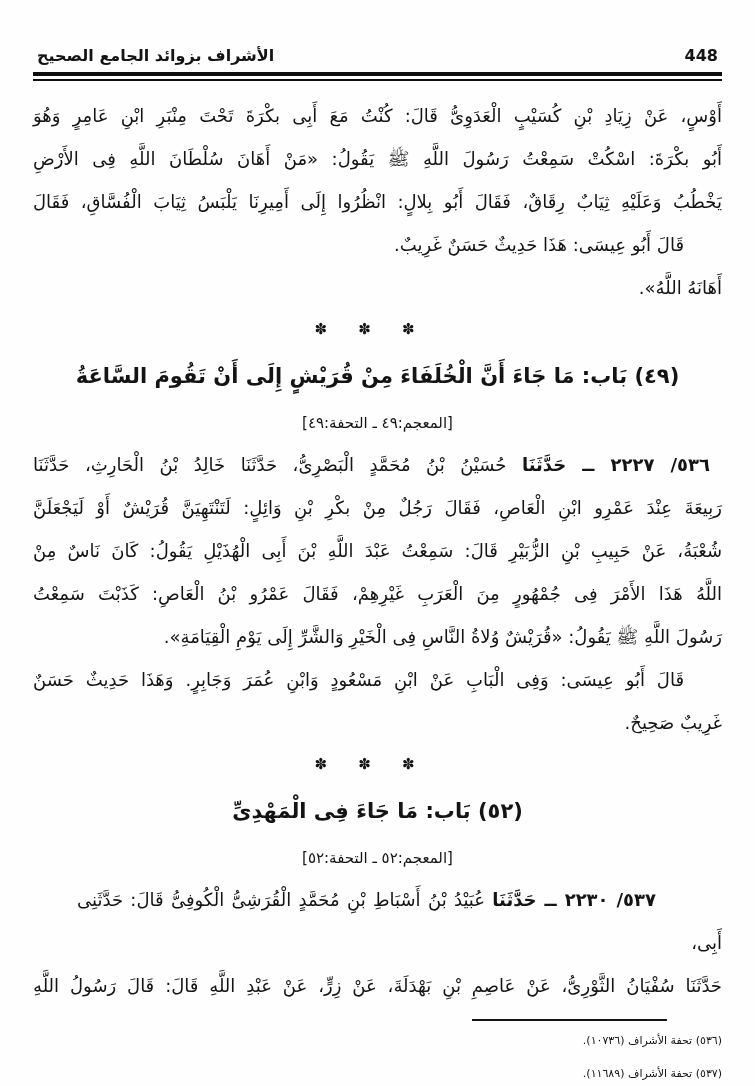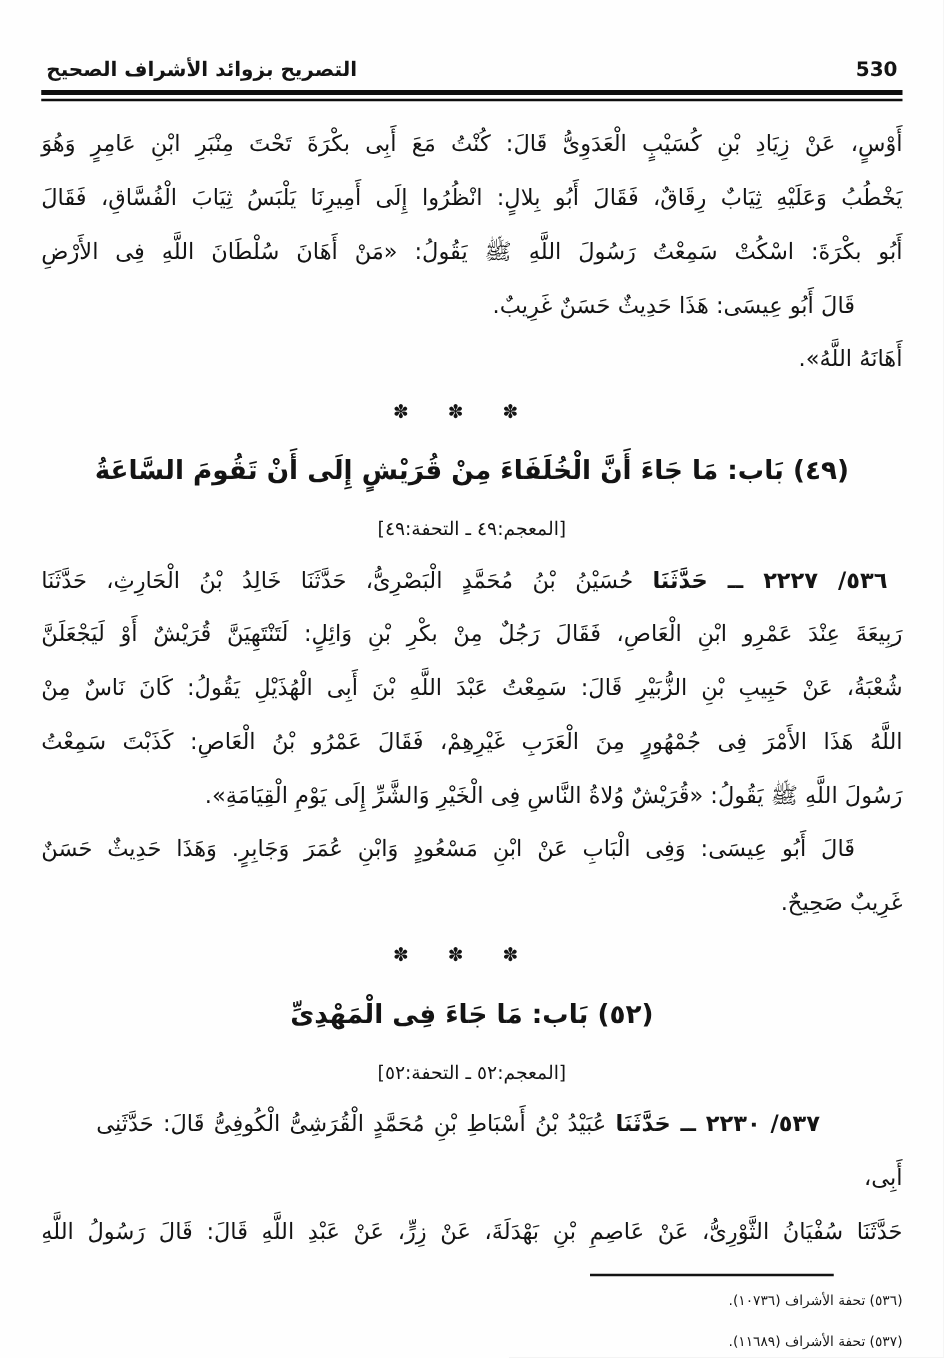--- a/index.html
+++ b/index.html
@@ -35,30 +35,30 @@
   }
   .fn-rule { border:0; border-top:2px solid #131313; width:195px; margin:12px 55px 3px auto; }
   .footnote { text-align:left; text-align-last:right; font-size:11px; line-height:33px; }
 </style>
 </head>
 <body>
 
 <div class="page">
 
   <div class="header">
-    <span>530</span>
-    <span>التصريح بزوائد الأشراف الصحيح</span>
+    <span>448</span>
+    <span>الأشراف بزوائد الجامع الصحيح</span>
   </div>
   <div class="double-rule"></div>
 
   <div class="body">
 
     <div class="line">أَوْسٍ، عَنْ زِيَادِ بْنِ كُسَيْبٍ الْعَدَوِىُّ قَالَ: كُنْتُ مَعَ أَبِى بكْرَةَ تَحْتَ مِنْبَرِ ابْنِ عَامِرٍ وَهُوَ</div>
+    <div class="line">أَبُو بكْرَةَ: اسْكُتْ سَمِعْتُ رَسُولَ اللَّهِ ﷺ يَقُولُ: «مَنْ أَهَانَ سُلْطَانَ اللَّهِ فِى الأَرْضِ</div>
     <div class="line">يَخْطُبُ وَعَلَيْهِ ثِيَابٌ رِقَاقٌ، فَقَالَ أَبُو بِلالٍ: انْظُرُوا إِلَى أَمِيرِنَا يَلْبَسُ ثِيَابَ الْفُسَّاقِ، فَقَالَ</div>
-    <div class="line">أَبُو بكْرَةَ: اسْكُتْ سَمِعْتُ رَسُولَ اللَّهِ ﷺ يَقُولُ: «مَنْ أَهَانَ سُلْطَانَ اللَّهِ فِى الأَرْضِ</div>
     <div class="line r ind-m">قَالَ أَبُو عِيسَى: هَذَا حَدِيثٌ حَسَنٌ غَرِيبٌ.</div>
 
     <div class="line r">أَهَانَهُ اللَّهُ».</div>
 
     <div class="stars">✽ ✽ ✽</div>
 
     <div class="chapter-title">(٤٩) بَاب: مَا جَاءَ أَنَّ الْخُلَفَاءَ مِنْ قُرَيْشٍ إِلَى أَنْ تَقُومَ السَّاعَةُ</div>
     <div class="chapter-ref">[المعجم:٤٩ ـ التحفة:٤٩]</div>
 
     <div class="line ind-s"><span class="hadith-open">٥٣٦/ ٢٢٢٧ ــ حَدَّثَنَا</span><span> حُسَيْنُ بْنُ مُحَمَّدٍ الْبَصْرِىُّ، حَدَّثَنَا خَالِدُ بْنُ الْحَارِثِ، حَدَّثَنَا</span></div>

